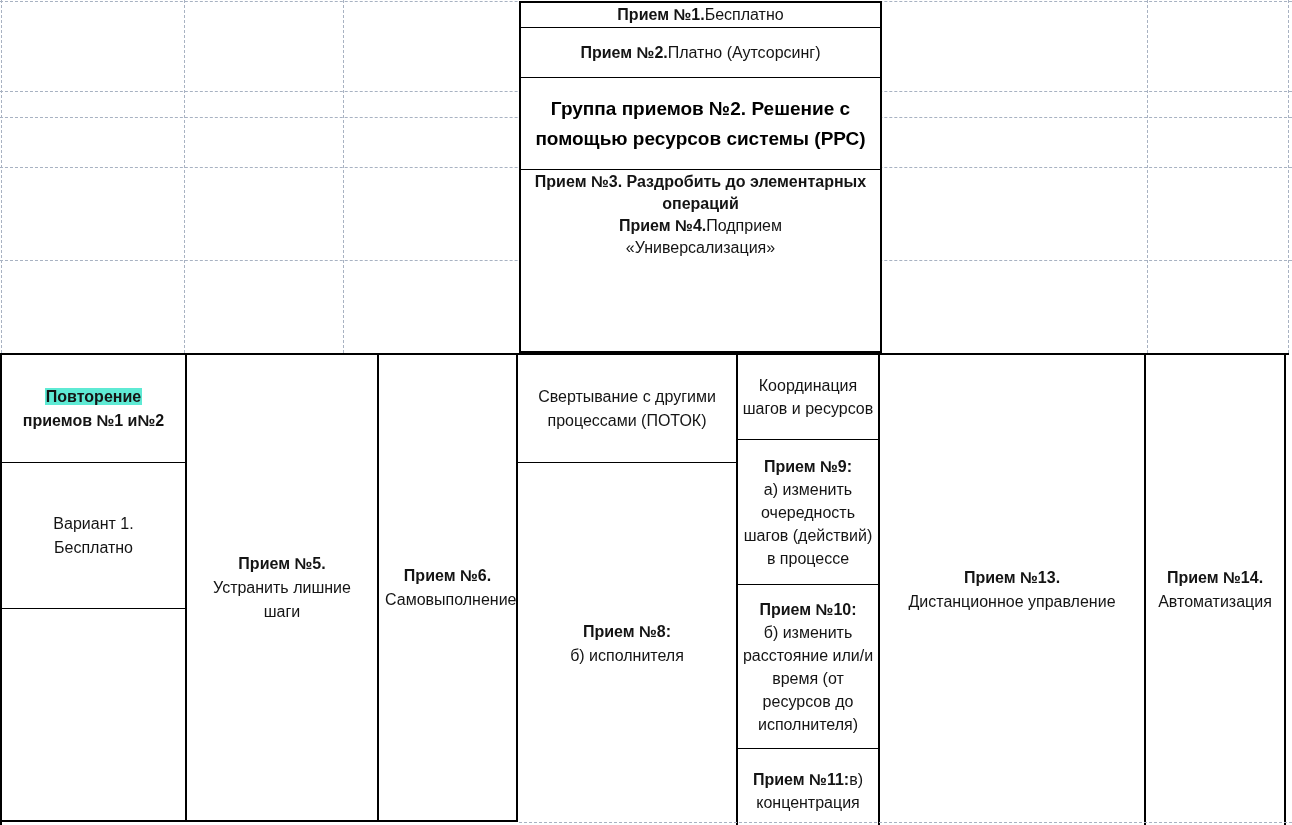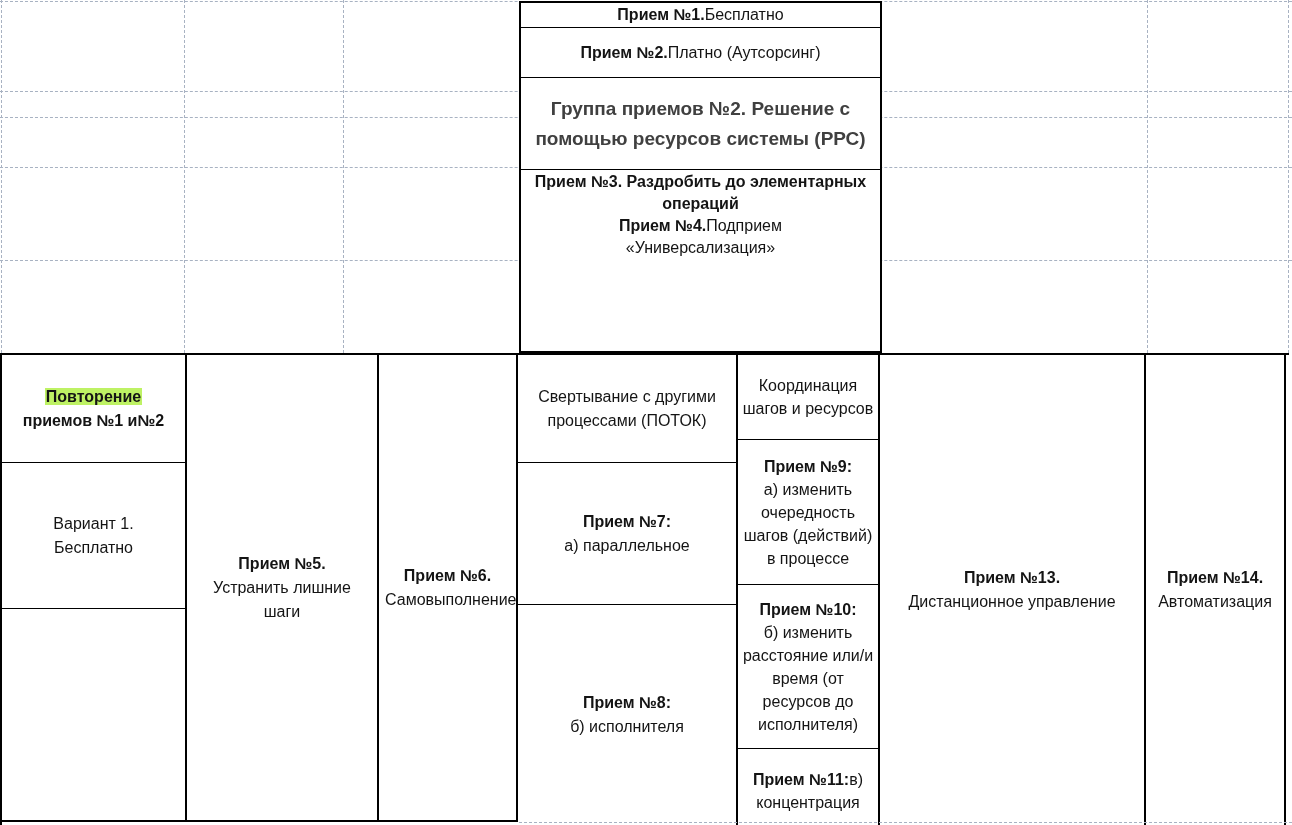--- a/index.html
+++ b/index.html
@@ -38,21 +38,21 @@
   .col.tall  { height:470px; }
   .cell {
     box-sizing:border-box; display:flex; flex-direction:column; justify-content:center;
     text-align:center; padding:2px 6px; font-size:16px; line-height:24px;
   }
   .cell.sepb { border-bottom:1.5px solid #000; }
   .cell .t { font-weight:bold; display:block; }
   .cell.tight { line-height:23px; padding:19px 4px; }
   .grow { flex:1; }
   .bold { font-weight:bold; }
-  .hl { background:#bef264; padding:0 1px; }
+  .hl { background:#5eead4; padding:0 1px; }
   .line { display:block; }
 </style>
 </head>
 <body>
 
 <div class="stage">
 
   <div class="gl v" style="left:1px;top:0;height:353px"></div>
   <div class="gl v" style="left:184px;top:0;height:353px"></div>
   <div class="gl v" style="left:343px;top:0;height:353px"></div>
@@ -65,21 +65,21 @@
   <div class="gl h" style="top:260px;left:0;width:1292px"></div>
 
   <div class="block">
     <div class="row sep item" style="height:25px">
       <span><b>Прием №1.</b><span>Бесплатно</span></span>
     </div>
     <div class="row sep item" style="height:50px">
       <span><b>Прием №2.</b><span>Платно (Аутсорсинг)</span></span>
     </div>
     <div class="row sep" style="height:92px">
-      <span class="red-title" style="color:#404040">Группа приемов №2. Решение с помощью ресурсов системы (РРС)</span>
+      <span class="red-title" style="color:#000000">Группа приемов №2. Решение с помощью ресурсов системы (РРС)</span>
     </div>
     <div class="row item" style="height:90px;padding:0 2px">
       <span class="line bold">Прием №3. Раздробить до элементарных операций</span>
       <span class="line"><b>Прием №4.</b><span>Подприем</span></span>
       <span class="line">«Универсализация»</span>
     </div>
   </div>
 
   <div class="tbl">
 
@@ -104,24 +104,20 @@
     <div class="col short" style="width:139px">
       <div class="cell grow">
         <span class="t">Прием №6.</span>
         <span>Самовыполнение</span>
       </div>
     </div>
 
     <div class="col tall" style="width:220px">
       <div class="cell sepb" style="height:108px">
         <span>Свертывание с другими процессами (ПОТОК)</span>
-      </div>
-      <div class="cell sepb" style="height:142px">
-        <span class="t">Прием №7:</span>
-        <span>а) параллельное</span>
       </div>
       <div class="cell grow">
         <span class="t">Прием №8:</span>
         <span>б) исполнителя</span>
       </div>
     </div>
 
     <div class="col tall" style="width:142px">
       <div class="cell tight sepb" style="height:109px">
         <span>Координация шагов и ресурсов</span>

